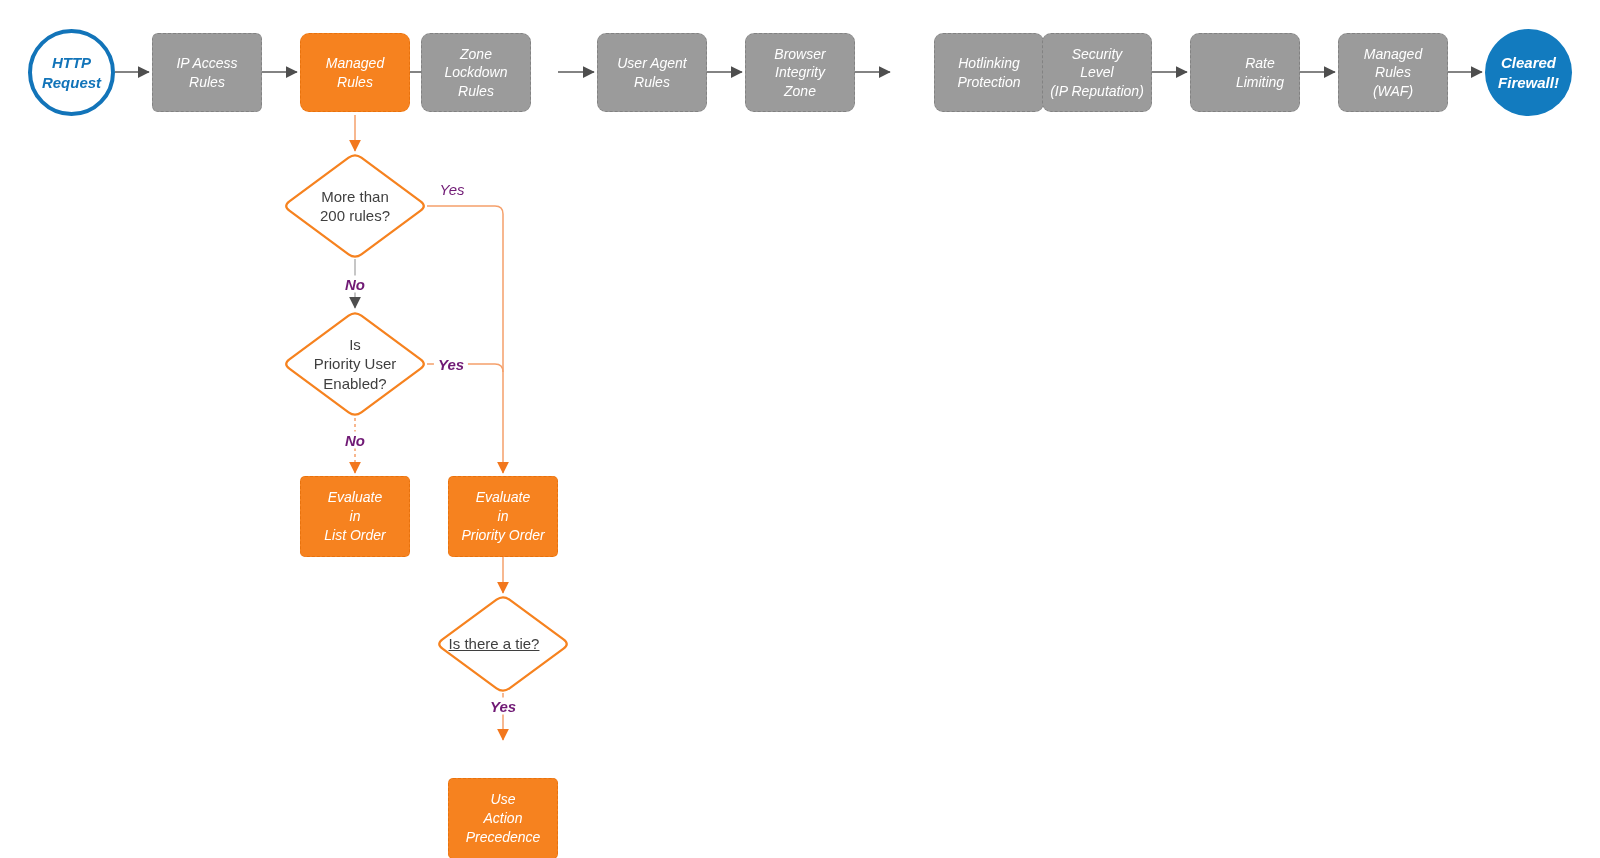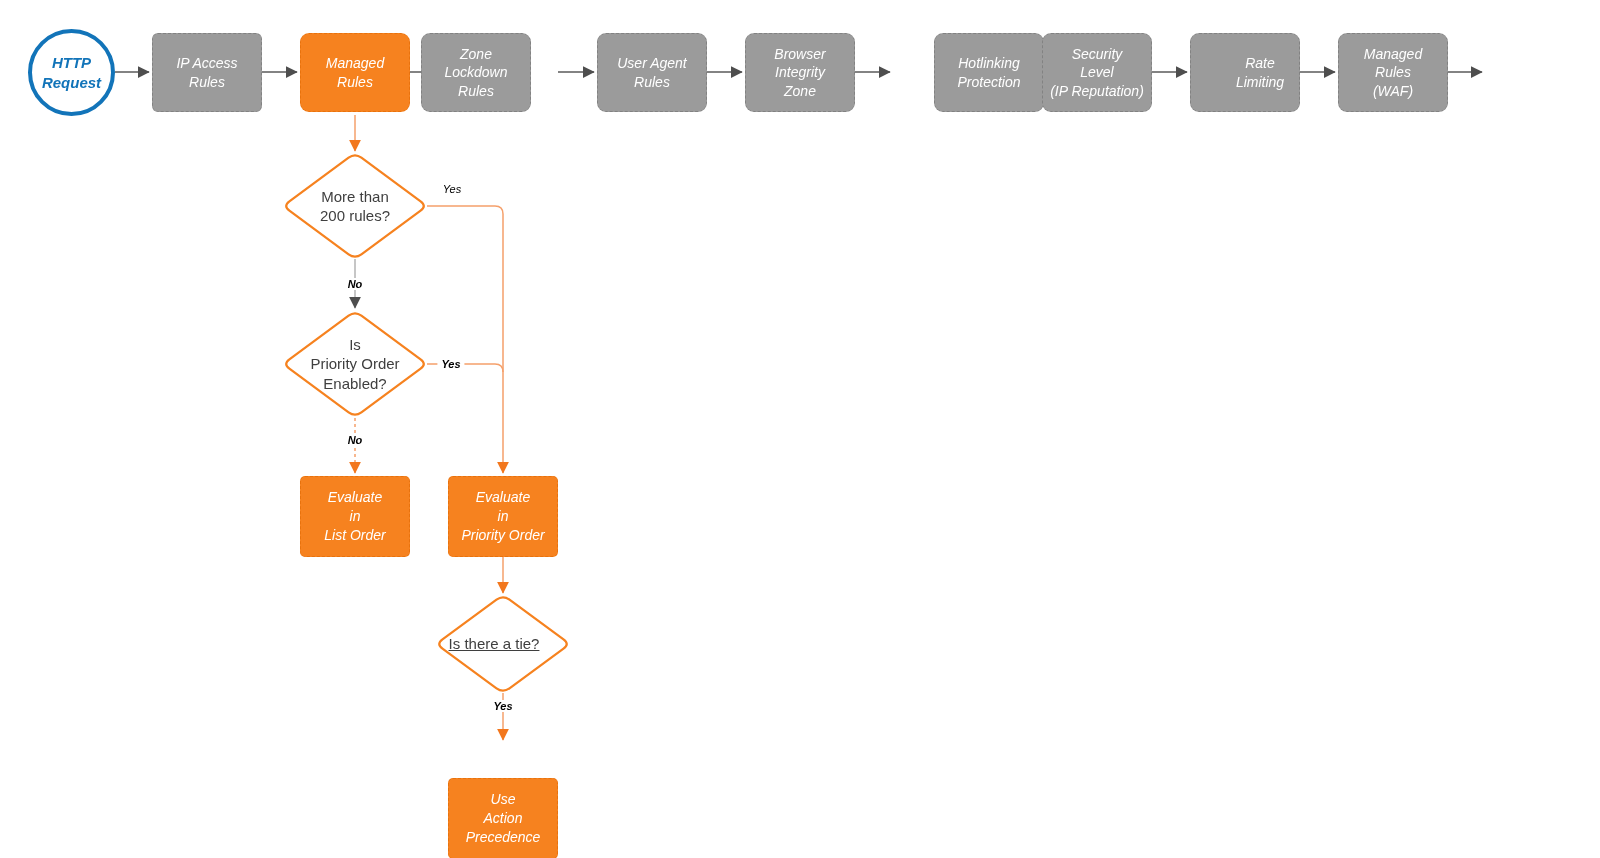--- a/index.html
+++ b/index.html
@@ -37,21 +37,21 @@
   #d3-label { left:427px; top:595px; width:134px; height:98px;text-decoration:underline; }
 
   .action { width:110px; height:81px; border-radius:5px; font-style:italic;
             font-size:14px; line-height:1.35; color:#ffffff; }
   #action-list     { left:300px; top:476px; }
   #action-priority { left:448px; top:476px; }
   #action-precedence { left:448px; top:742px;margin-top:36px; }
 
   .edge-label {
     position:absolute; transform:translate(-50%,-50%);
-    font-style:italic; font-size:11px; color:#000000; white-space:nowrap;
+    font-style:italic; font-size:15px; color:#701a75; white-space:nowrap;
   }
   .on-line { background:#ffffff; padding:0 4px;font-weight:bold; }
   #lbl-yes1 { left:452px; top:189px; }
   #lbl-no1  { left:355px; top:284px; }
   #lbl-yes2 { left:451px; top:364px; }
   #lbl-no2  { left:355px; top:440px; }
   #lbl-yes3 { left:503px; top:706px; }
 </style>
 </head>
 <body>
@@ -89,20 +89,22 @@
     <path d="M503 557 V593" stroke="#F5A06B" stroke-width="1.5" fill="none" marker-end="url(#arrow-orange)"></path>
     <path d="M503 693 V740" stroke="#F5A06B" stroke-width="1.5" fill="none" marker-end="url(#arrow-orange)"></path>
 
     <path d="M361.4 157.7 L420.6 201.3 Q427 206 420.6 210.7 L361.4 254.3 Q355 259 348.6 254.3 L289.4 210.7 Q283 206 289.4 201.3 L348.6 157.7 Q355 153 361.4 157.7 Z" fill="#ffffff" stroke="#F6821F" stroke-width="2.25"></path>
     <path d="M361.4 315.7 L420.6 359.3 Q427 364 420.6 368.7 L361.4 412.3 Q355 417 348.6 412.3 L289.4 368.7 Q283 364 289.4 359.3 L348.6 315.7 Q355 311 361.4 315.7 Z" fill="#ffffff" stroke="#F6821F" stroke-width="2.25"></path>
     <path d="M509.5 599.7 L563.5 639.3 Q570 644 563.5 648.7 L509.5 688.3 Q503 693 496.5 688.3 L442.5 648.7 Q436 644 442.5 639.3 L496.5 599.7 Q503 595 509.5 599.7 Z" fill="#ffffff" stroke="#F6821F" stroke-width="2.25"></path>
   </svg>
 
   <div class="node circle" id="start-node">HTTP
 Request</div>
+  <div class="node circle" id="end-node">Cleared
+Firewall!</div>
 
   <div class="node stage gray s0">IP Access
 Rules</div>
   <div class="node stage orangebg s1">Managed
 Rules</div>
   <div class="node stage gray s2">Zone
 Lockdown
 Rules</div>
   <div class="node stage gray s3">User Agent
 Rules</div>
@@ -116,21 +118,21 @@
 (IP Reputation)</div>
   <div class="node stage gray s7">Rate
 Limiting</div>
   <div class="node stage gray s8">Managed
 Rules
 (WAF)</div>
 
   <div class="node diamond-label" id="d1-label">More than
 200 rules?</div>
   <div class="node diamond-label" id="d2-label">Is
-Priority Order
+Priority User
 Enabled?</div>
   <div class="node diamond-label" id="d3-label">Is there a tie?</div>
 
   <div class="node action orangebg" id="action-list">Evaluate
 in
 List Order</div>
   <div class="node action orangebg" id="action-priority">Evaluate
 in
 Priority Order</div>
   <div class="node action orangebg" id="action-precedence">Use

